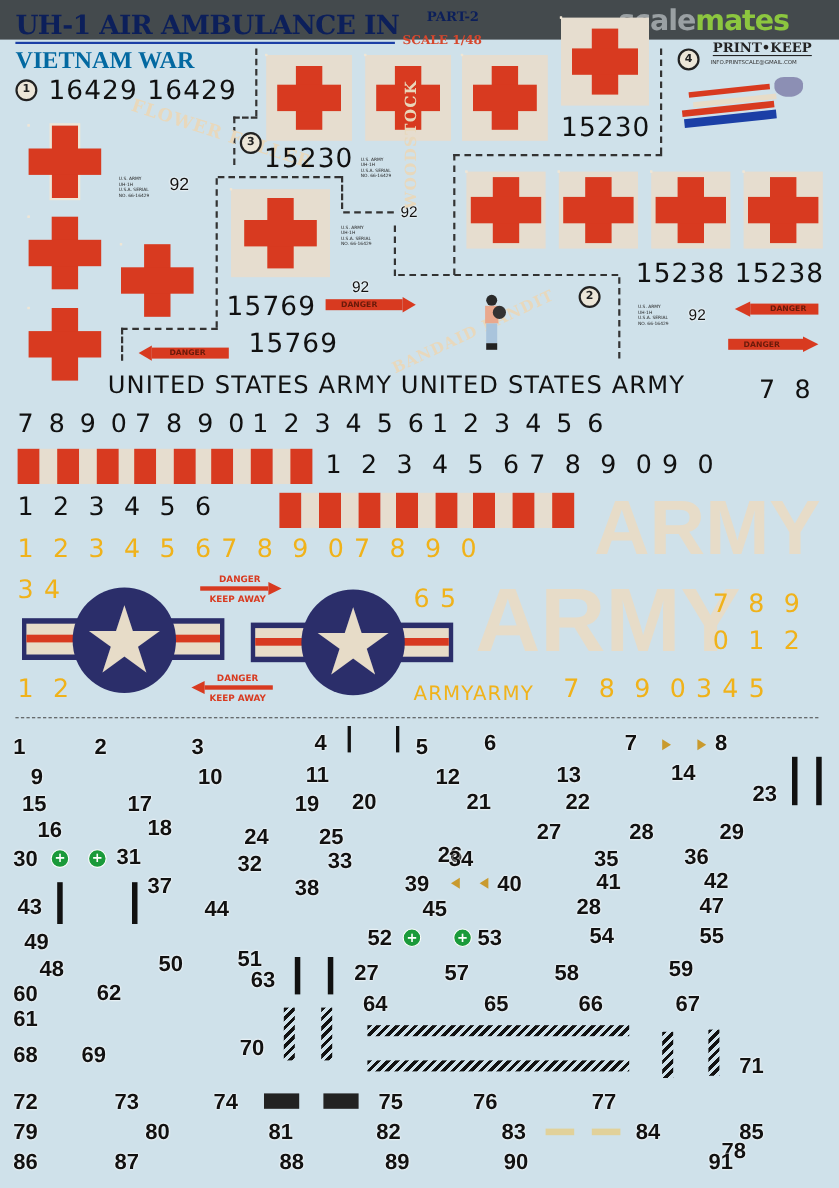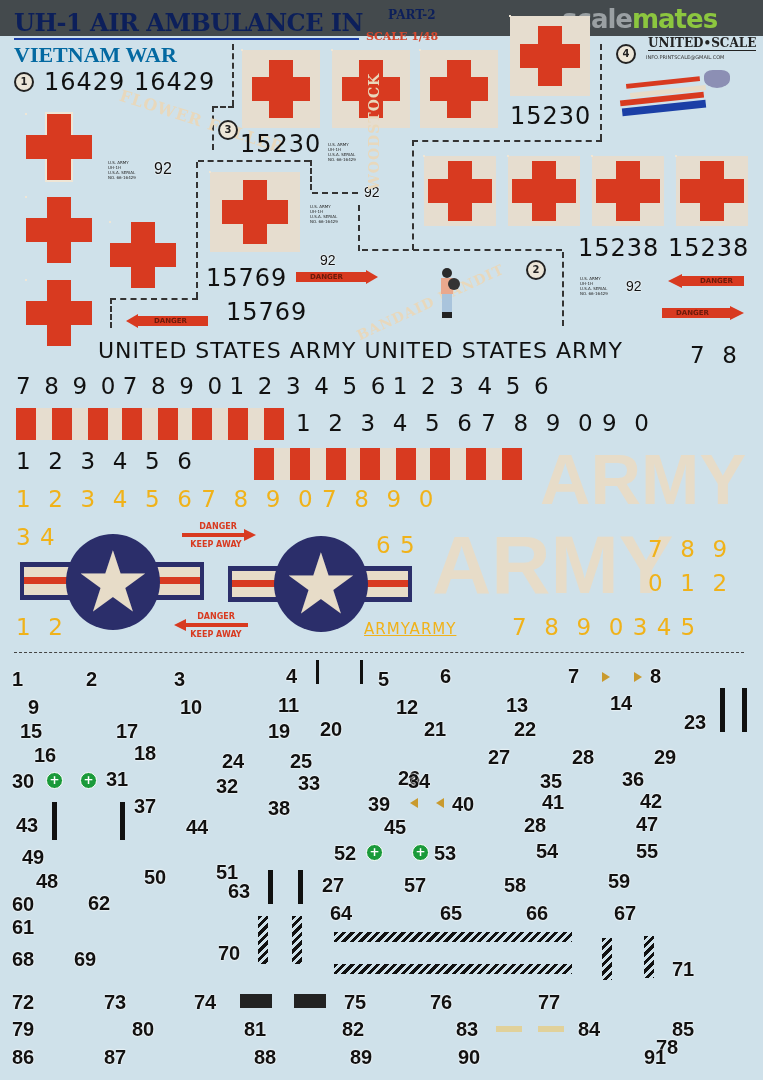--- a/index.html
+++ b/index.html
@@ -42,21 +42,21 @@
 </head>
 <body>
 
 <div class="topbar"></div>
 <div class="title1">UH-1 AIR AMBULANCE IN</div>
 <div class="title-rule"></div>
 <div class="title2">VIETNAM WAR</div>
 <div class="part">PART-2</div>
 <div class="scale">SCALE 1/48</div>
 <div class="scalemates"><span class="a">scale</span><span class="b">mates</span></div>
-<div class="ps">UNITED•SCALE</div>
+<div class="ps">PRINT•KEEP</div>
 <div class="email">INFO.PRINTSCALE@GMAIL.COM</div>
 
 <div class="circle-num" style="left:14px;top:72px;">1</div>
 <div class="serial" style="left:44px;top:68px;">16429 16429</div>
 
 <div class="dash-v" style="left:232px;top:44px;height:62px;"></div>
 <div class="dash-h" style="left:212px;top:106px;width:22px;"></div>
 <div class="dash-v" style="left:212px;top:106px;height:44px;"></div>
 <div class="dash-h" style="left:198px;top:160px;width:112px;"></div>
 <div class="dash-v" style="left:196px;top:162px;height:136px;"></div>
@@ -238,21 +238,21 @@
 </div>
 <div class="army-big" style="left:540px;top:440px;font-size:70px;">ARMY</div>
 <div class="row-text yellow" style="left:16px;top:486px;">1  2  3  4  5  6 7  8  9  0 7  8  9  0</div>
 
 <div class="row-text yellow" style="left:16px;top:524px;">3 4</div>
 <div class="row-text yellow" style="left:376px;top:532px;">6 5</div>
 <div class="army-big" style="left:432px;top:518px;font-size:82px;">ARMY</div>
 <div class="row-text yellow" style="left:648px;top:536px;">7  8  9</div>
 <div class="row-text yellow" style="left:648px;top:570px;">0  1  2</div>
 <div class="row-text yellow" style="left:16px;top:614px;">1  2</div>
-<div class="row-text yellow" style="left:364px;top:620px;font-size:15px;text-decoration:underline;">ARMYARMY</div>
+<div class="row-text yellow" style="left:376px;top:620px;font-size:18px;">ARMYARMY</div>
 <div class="row-text yellow" style="left:512px;top:614px;">7  8  9  0 3 4 5</div>
 
 <div class="abs" style="left:20px;top:562px;width:184px;height:38px;background:#2b2e6a;">
   <div class="abs" style="left:4px;top:5px;width:176px;height:28px;background:#e7dcc8;"></div>
   <div class="abs" style="left:4px;top:15px;width:176px;height:7px;background:#d83a20;"></div>
 </div>
 <div class="roundel-disk" style="left:66px;top:534px;width:94px;height:96px;"></div>
 <div class="star" style="left:66px;top:534px;width:94px;font-size:84px;line-height:96px;">★</div>
 
 <div class="abs" style="left:228px;top:566px;width:184px;height:36px;background:#2b2e6a;">

